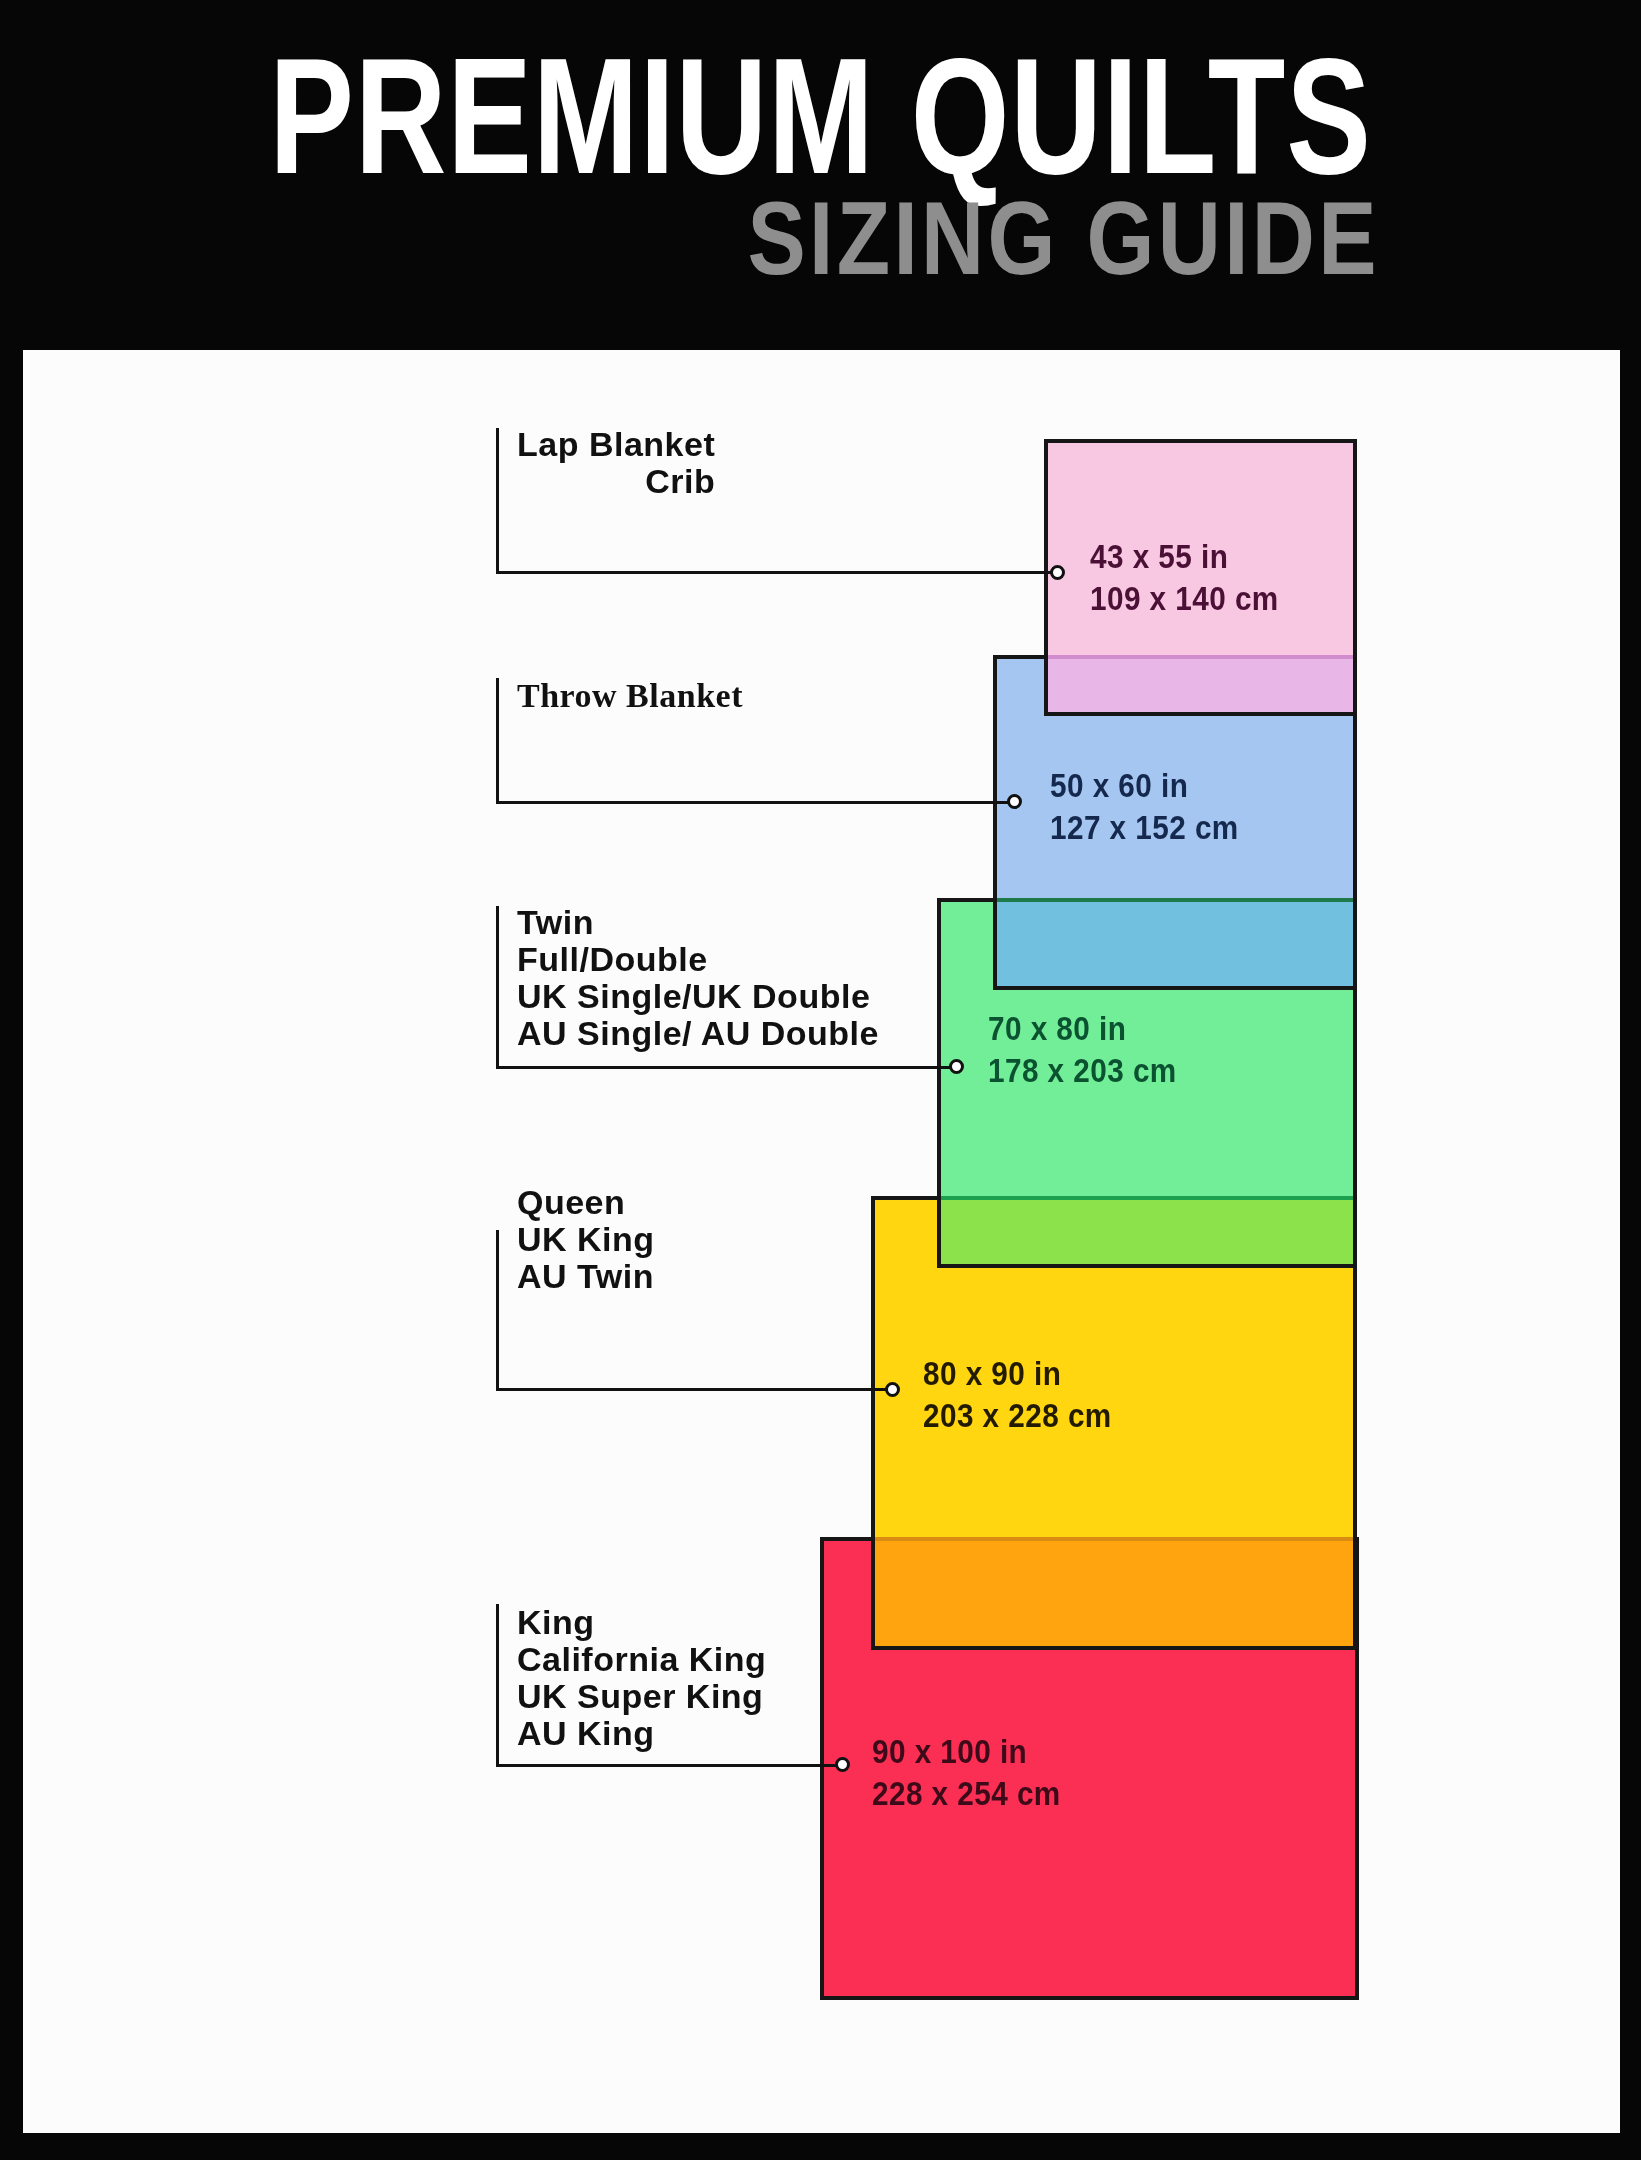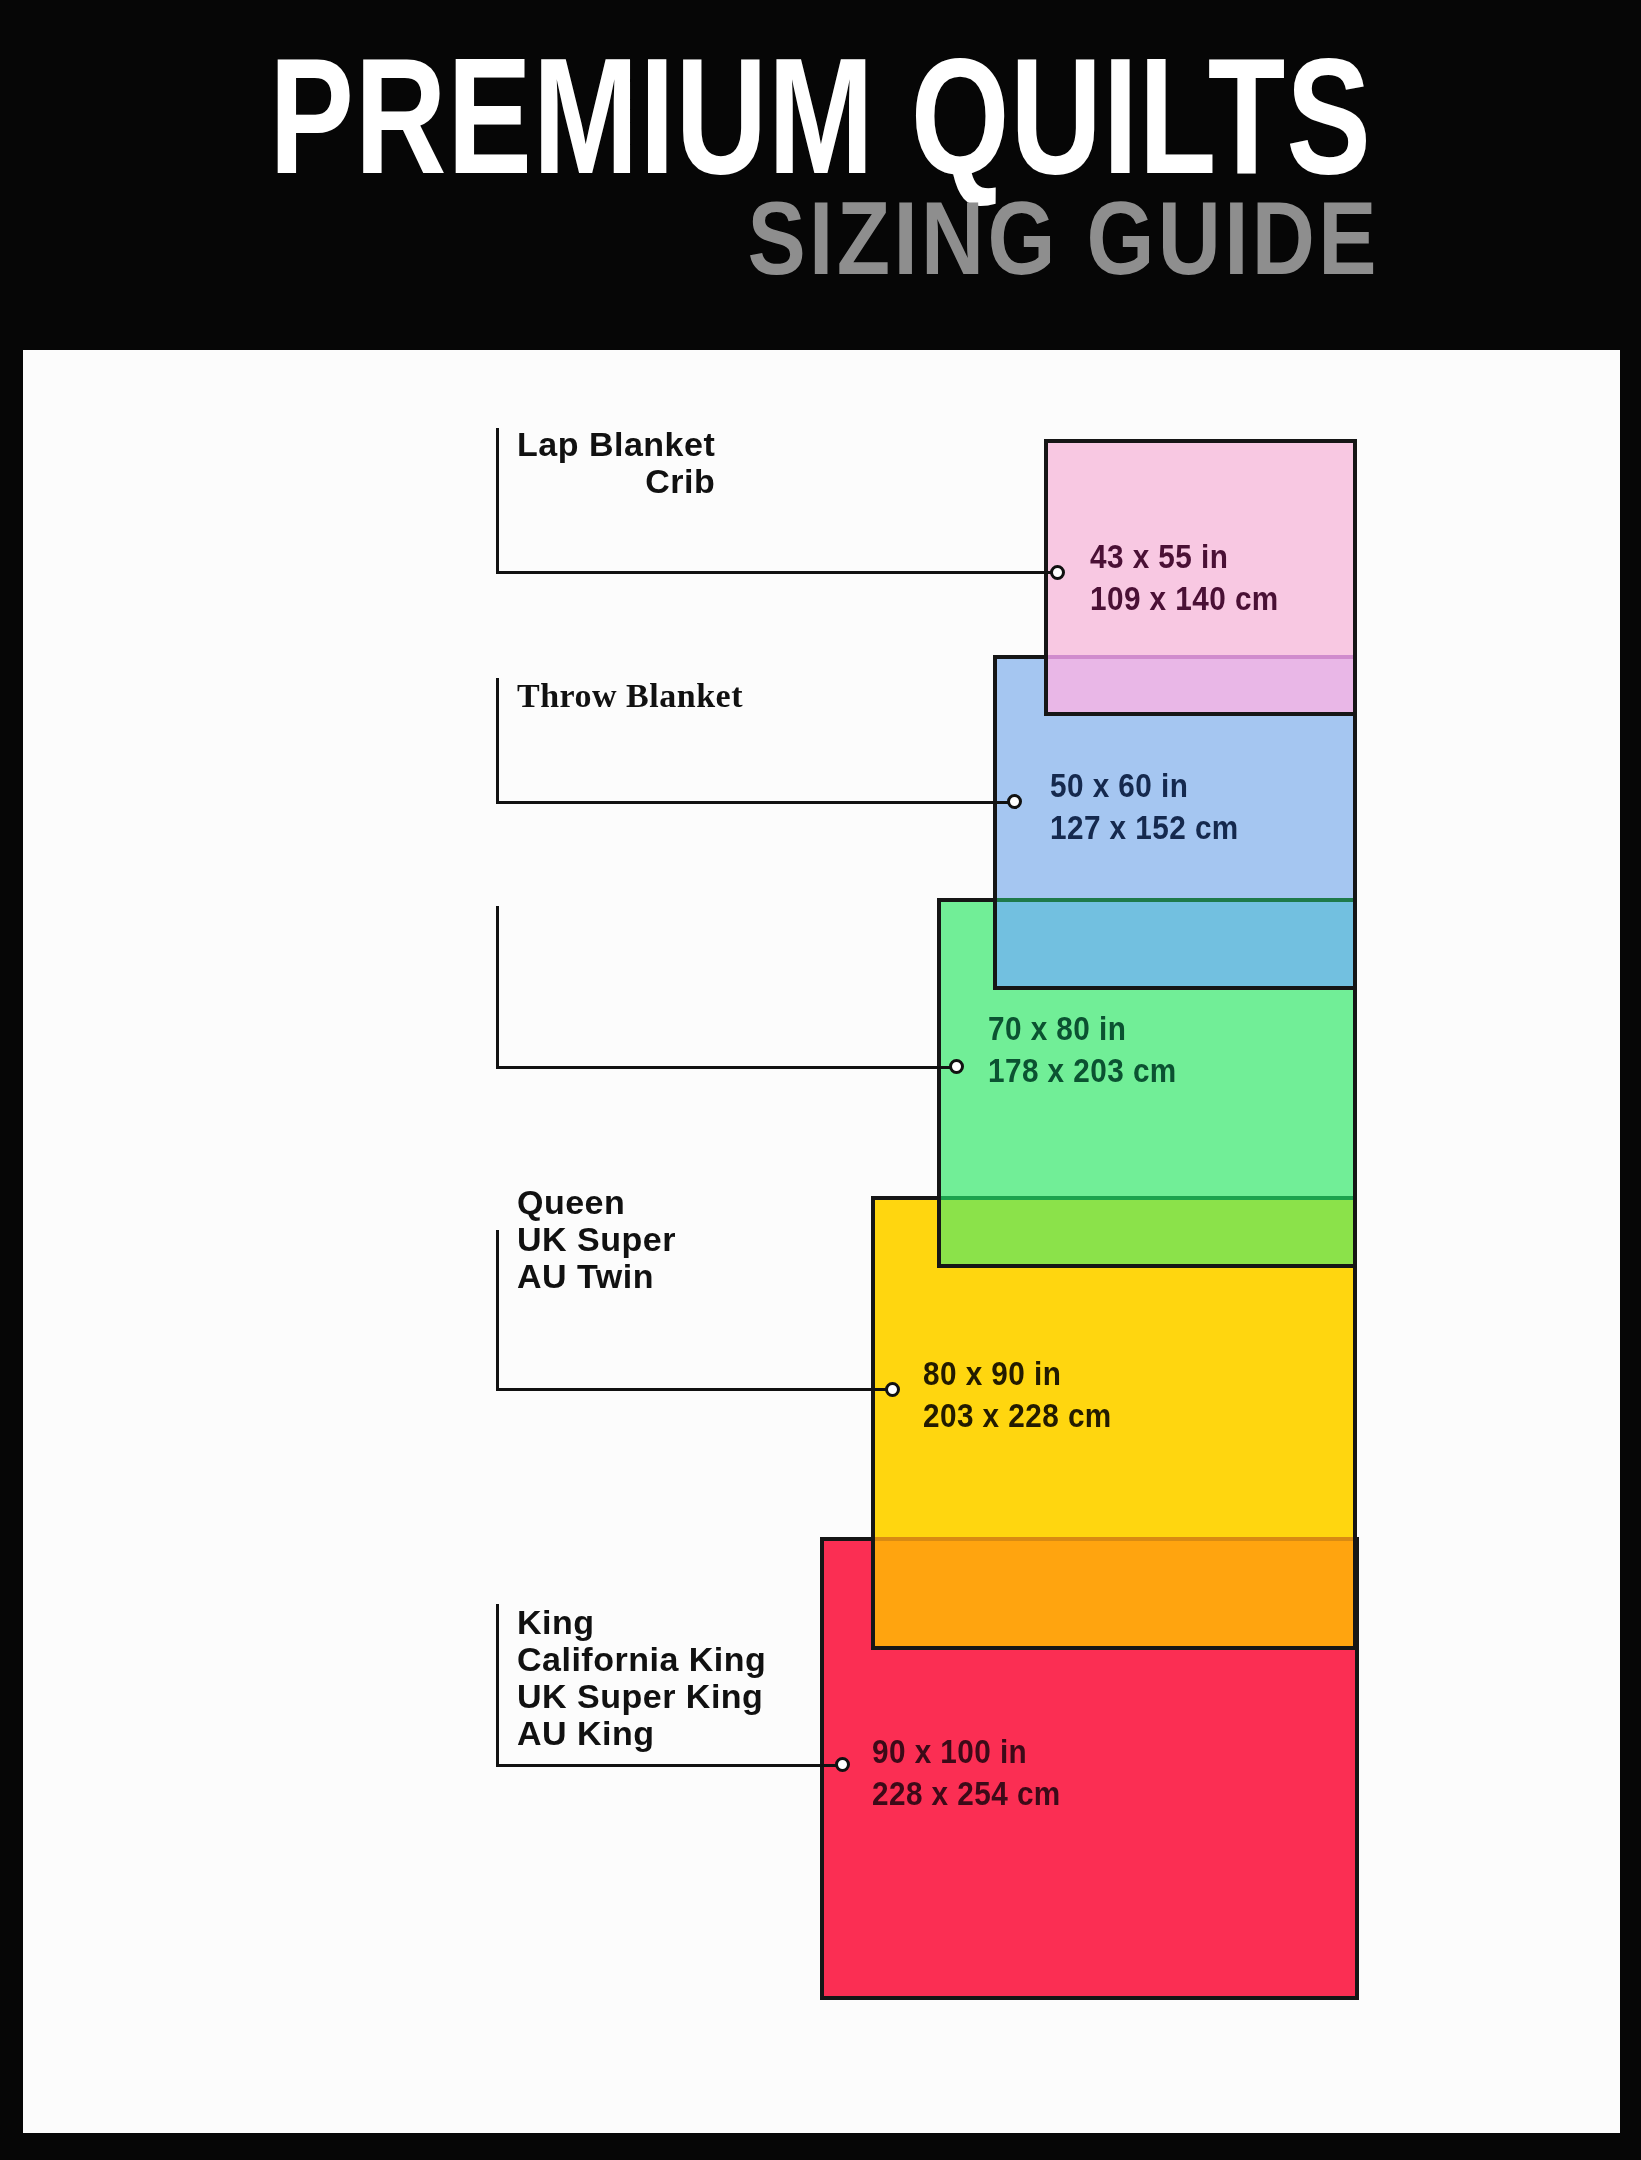--- a/index.html
+++ b/index.html
@@ -100,23 +100,29 @@
   <div class="marker m-queen"></div>
   <div class="marker m-king"></div>
 
   <div class="labels lb-lap">
     <div>Lap Blanket</div>
     <div>Crib</div>
   </div>
   <div class="labels lb-throw">
     <div>Throw Blanket</div>
   </div>
+  <div class="labels lb-twin">
+    <div>Twin</div>
+    <div>Full/Double</div>
+    <div>UK Single/UK Double</div>
+    <div>AU Single/ AU Double</div>
+  </div>
   <div class="labels lb-queen">
     <div>Queen</div>
-    <div>UK Super</div>
+    <div>UK King</div>
     <div>AU Twin</div>
   </div>
   <div class="labels lb-king">
     <div>King</div>
     <div>California King</div>
     <div>UK Super King</div>
     <div>AU King</div>
   </div>
 
   <div class="dims d-lap" style="color: rgb(74, 16, 53);">

